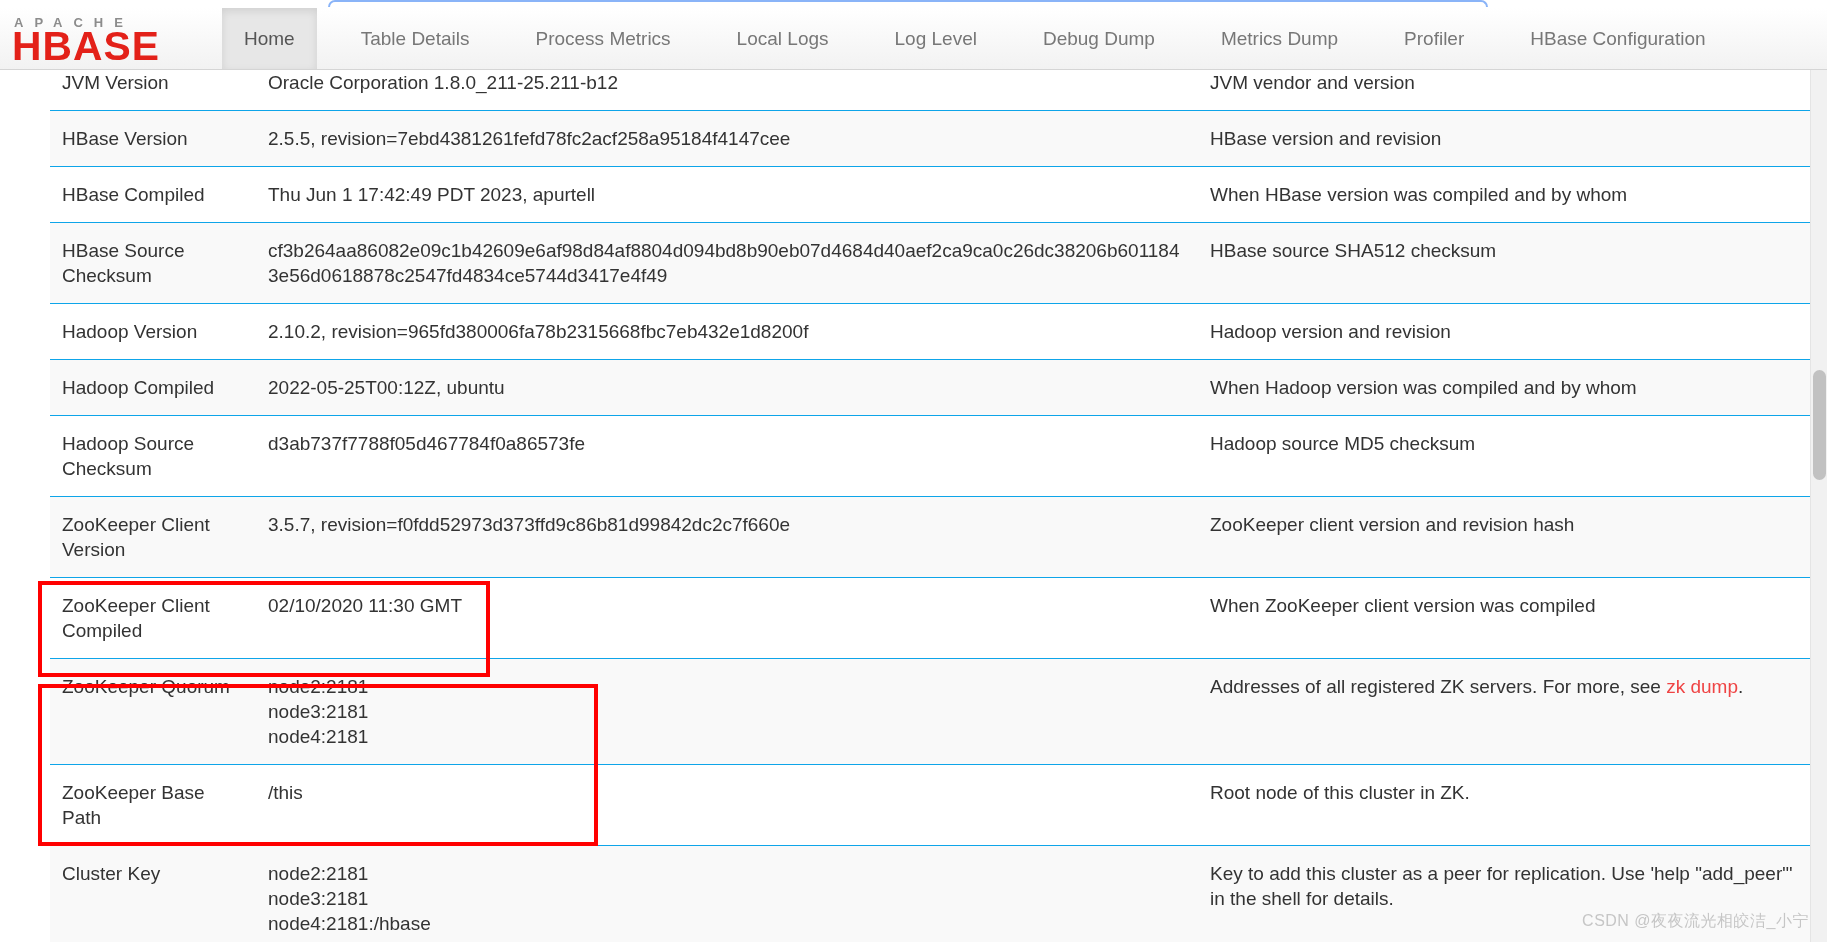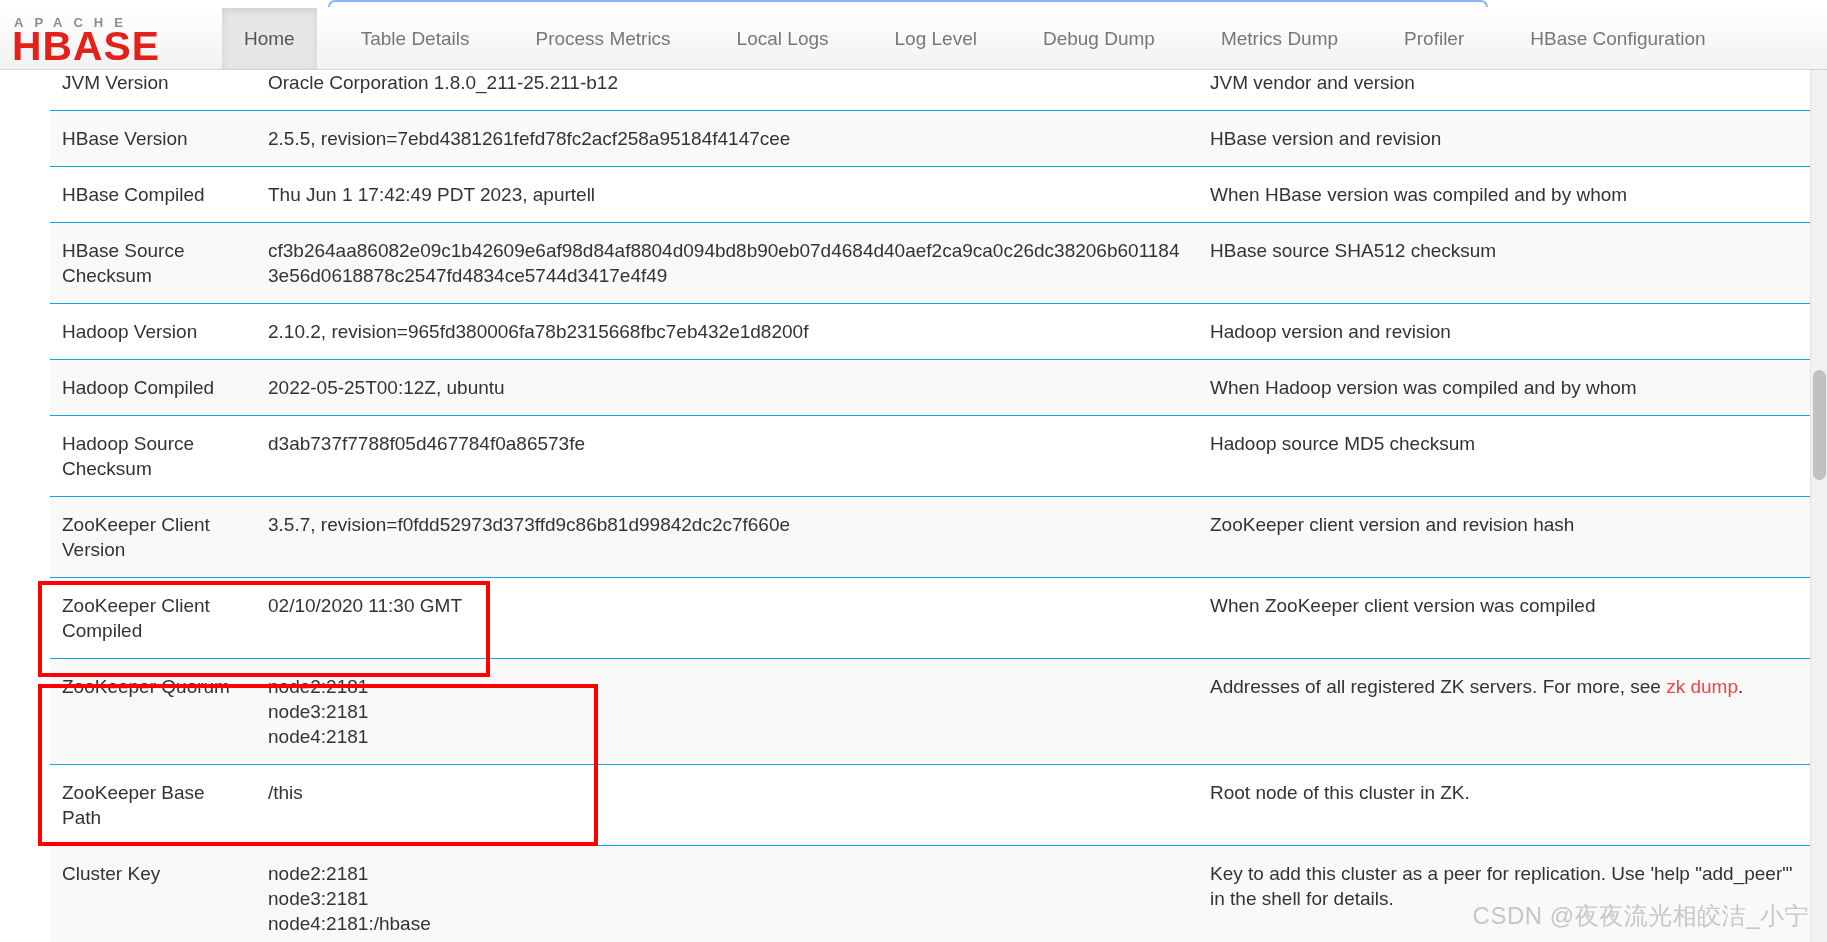--- a/index.html
+++ b/index.html
@@ -145,21 +145,21 @@
     width: 13px;
     height: 110px;
     background: #c1c1c1;
     border-radius: 7px;
   }
 
   
   .watermark {
     position: absolute;
     right: 18px; bottom: 10px;
-    font-size: 24px;
+    font-size: 16px;
     color: #c6c6c6;
     letter-spacing: .5px;
     z-index: 30;
     white-space: nowrap;
   }
 </style>
 </head>
 <body>
 
 <div id="page">

